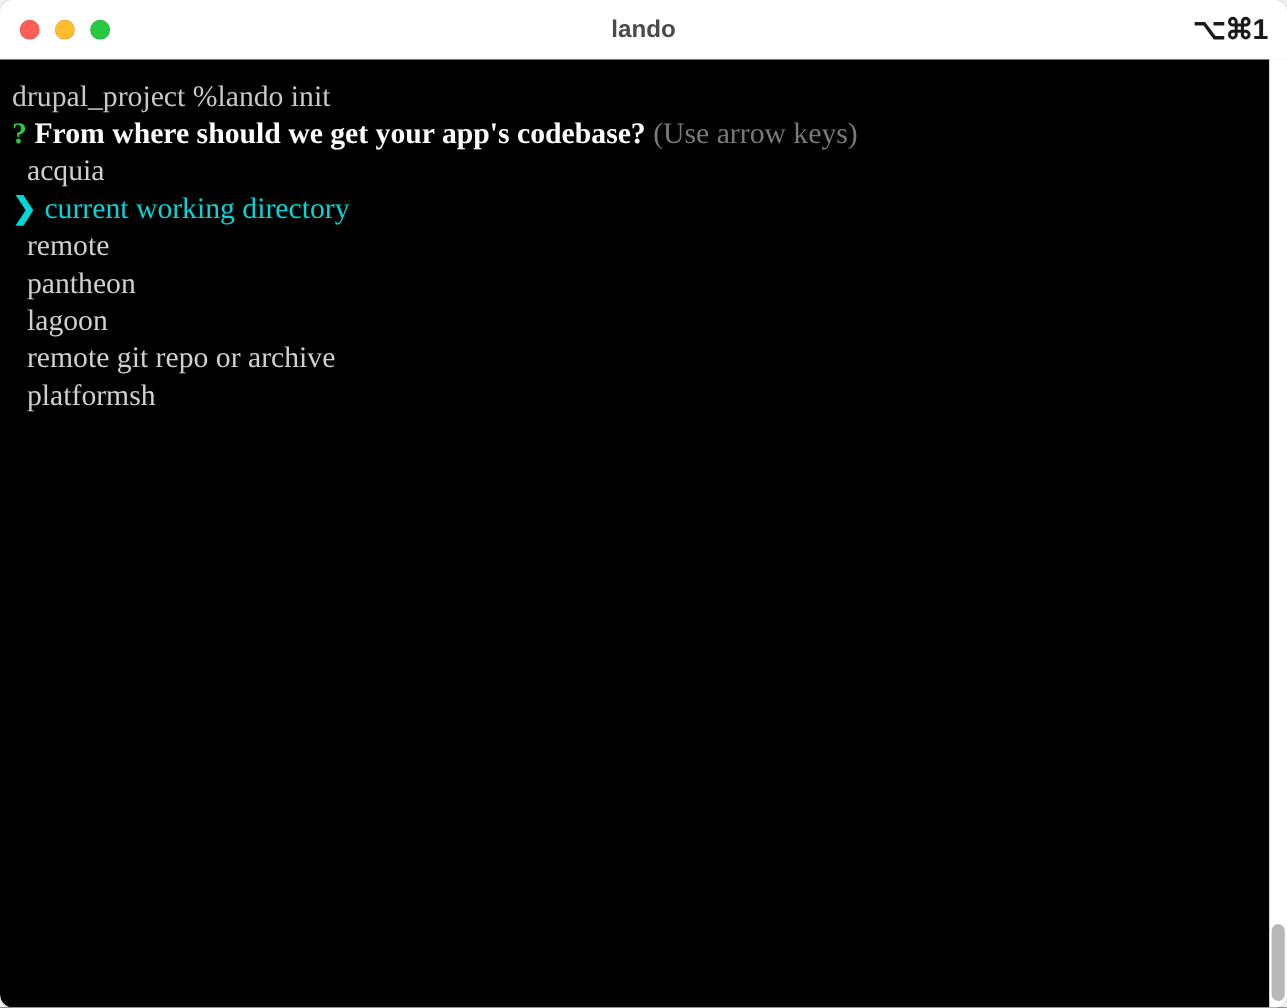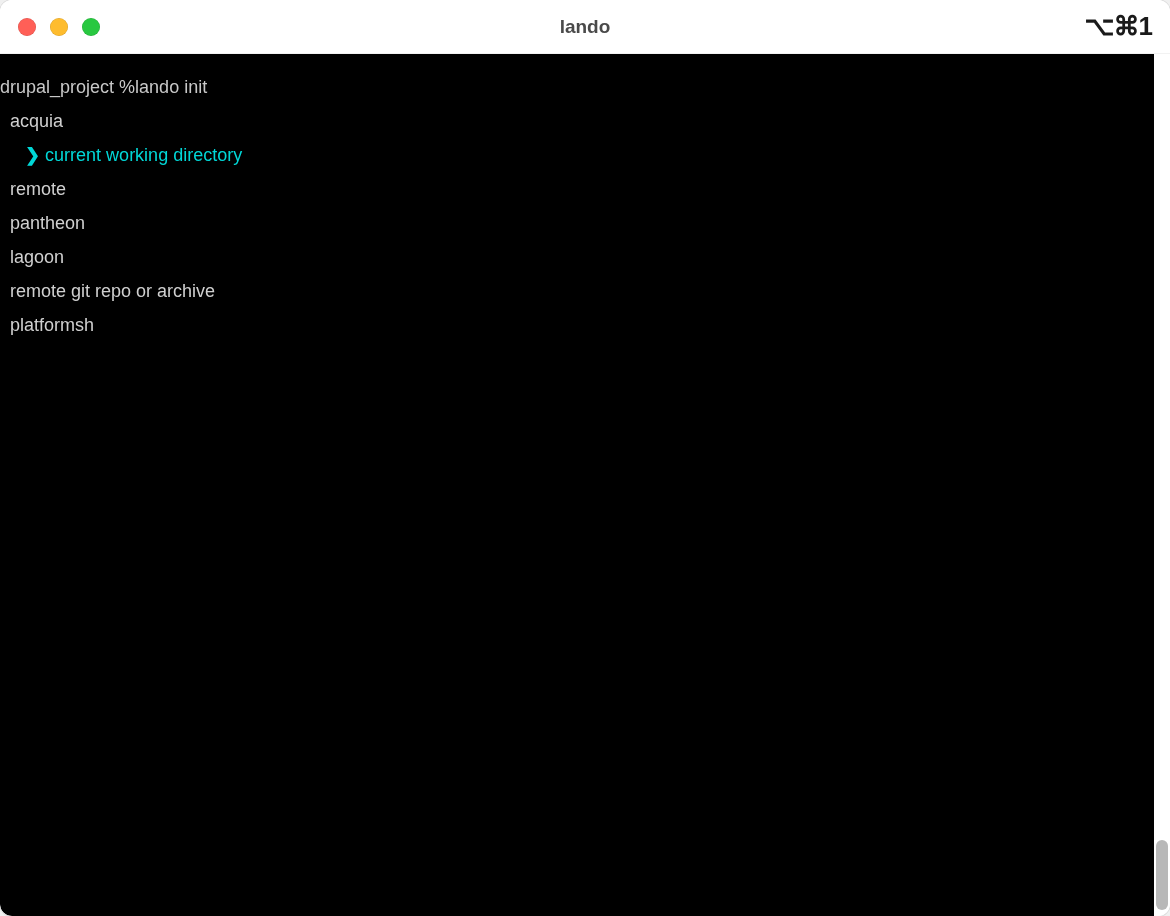--- a/index.html
+++ b/index.html
@@ -45,42 +45,42 @@
       height: 18px;
       border-radius: 50%;
     }
     .tl-close { background: #ff5f57; box-shadow: inset 0 0 0 0.5px rgba(0,0,0,0.15); }
     .tl-min { background: #febc2e; box-shadow: inset 0 0 0 0.5px rgba(0,0,0,0.15); }
     .tl-max { background: #28c840; box-shadow: inset 0 0 0 0.5px rgba(0,0,0,0.15); }
     .window-title {
       position: absolute;
       left: 50%;
       transform: translateX(-50%);
-      font-size: 19px;
+      font-size: 22px;
       font-weight: 700;
       color: #4a4a4a;
     }
     .titlebar-right {
       margin-left: auto;
       font-size: 26px;
       font-weight: 700;
       color: #1a1a1a;
       letter-spacing: -1px;
     }
     .terminal-area {
       flex: 1;
       display: flex;
       position: relative;
     }
     .terminal {
       flex: 1;
       background: #000000;
-      padding: 16px 0;
-      font-family: Liberation Sans, sans-serif;
-      font-size: 18px;
+      padding: 16px 11px;
+      font-family: Liberation Serif, serif;
+      font-size: 27px;
       line-height: 34px;
       color: #d0d0d0;
       border-bottom-left-radius: 12px;
       overflow: hidden;
     }
     .prompt-line {
       color: #c8c8c8;
     }
     .question-line {
       white-space: nowrap;
@@ -95,21 +95,20 @@
     }
     .q-hint {
       color: #7a7a7a;
     }
     .option-line {
       color: #d0d0d0;
       white-space: pre;
     }
     .option-line.selected {
       color: #00d7d7;
-      margin-left: 25px;
     }
     .pointer {
       color: #00d7d7;
       font-weight: 700;
     }
     .scrollbar {
       width: 16px;
       background: #ffffff;
       position: relative;
       border-bottom-right-radius: 12px;
@@ -133,20 +132,21 @@
       <div class="traffic-light tl-close"></div>
       <div class="traffic-light tl-min"></div>
       <div class="traffic-light tl-max"></div>
     </div>
     <div class="window-title">lando</div>
     <div class="titlebar-right">⌥⌘1</div>
   </div>
   <div class="terminal-area">
     <div class="terminal">
       <div class="prompt-line"><span>drupal_project %</span><span>lando init</span></div>
+      <div class="question-line"><span class="q-mark">?</span> <span class="q-text">From where should we get your app's codebase?</span> <span class="q-hint">(Use arrow keys)</span></div>
       <div id="options-container">
           <div class="option-line"><span>  acquia</span></div>
           <div class="option-line selected"><span class="pointer">❯</span><span> current working directory</span></div>
           <div class="option-line"><span>  remote</span></div>
           <div class="option-line"><span>  pantheon</span></div>
           <div class="option-line"><span>  lagoon</span></div>
           <div class="option-line"><span>  remote git repo or archive</span></div>
           <div class="option-line"><span>  platformsh</span></div>
         </div>
     </div>

